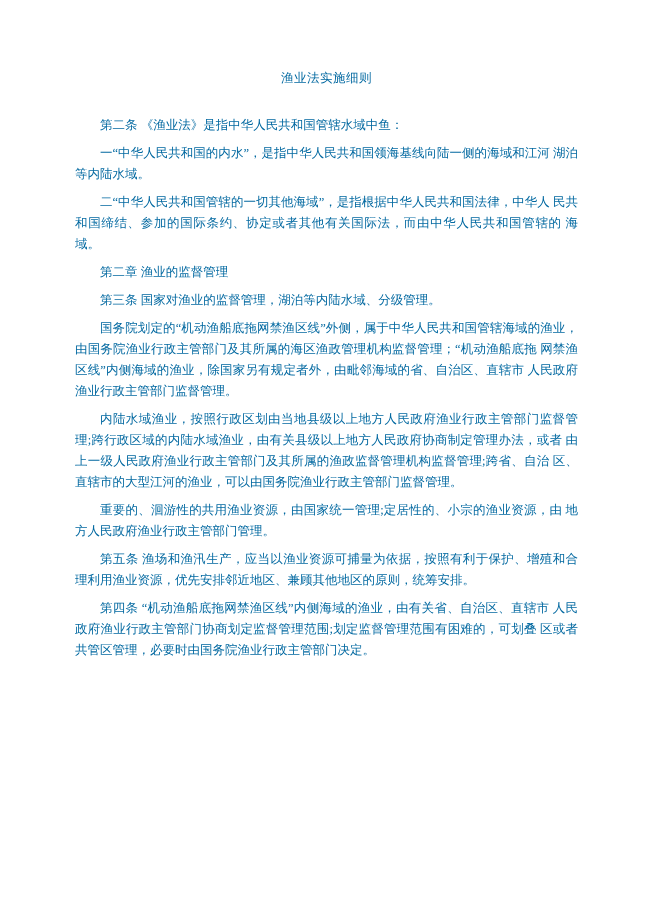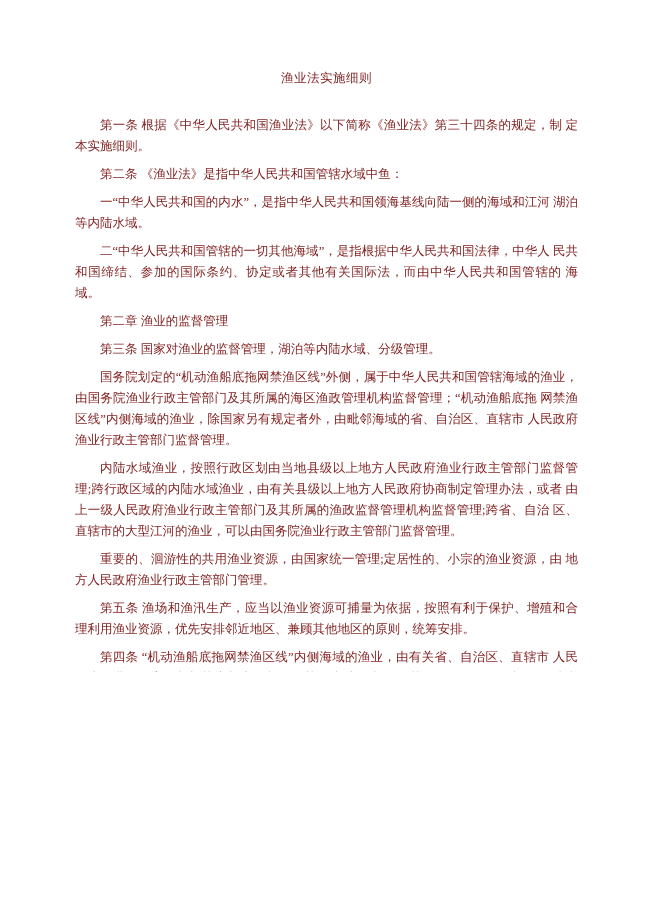--- a/index.html
+++ b/index.html
@@ -8,21 +8,21 @@
     background: #ffffff;
   }
   .page {
     position: relative;
     box-sizing: border-box;
     width: 650px;
     height: 672px;
     background: #ffffff;
     padding: 68px 72px 0 75px;
     font-family: "Liberation Serif", "DejaVu Serif", serif;
-    color: #7f1d1d;
+    color: #0369a1;
     font-size: 12.5px;
     line-height: 21px;
     overflow: hidden;
   }
   .doc-title {
     font-weight: normal;
     font-size: 12.5px;
     line-height: 21px;
     text-align: center;
     margin: 0 0 26px 0;
@@ -34,21 +34,20 @@
     text-indent: 2em;
     word-break: break-all;
   }
 </style>
 </head>
 <body>
 
 <div class="page">
   <h1 class="doc-title">渔业法实施细则</h1>
 
-  <p class="para">第一条 根据《中华人民共和国渔业法》以下简称《渔业法》第三十四条的规定，制 定本实施细则。</p>
   <p class="para">第二条 《渔业法》是指中华人民共和国管辖水域中鱼：</p>
   <p class="para">一“中华人民共和国的内水”，是指中华人民共和国领海基线向陆一侧的海域和江河 湖泊等内陆水域。</p>
   <p class="para">二“中华人民共和国管辖的一切其他海域”，是指根据中华人民共和国法律，中华人 民共和国缔结、参加的国际条约、协定或者其他有关国际法，而由中华人民共和国管辖的 海域。</p>
   <p class="para">第二章 渔业的监督管理</p>
   <p class="para">第三条 国家对渔业的监督管理，湖泊等内陆水域、分级管理。</p>
   <p class="para">国务院划定的“机动渔船底拖网禁渔区线”外侧，属于中华人民共和国管辖海域的渔业，由国务院渔业行政主管部门及其所属的海区渔政管理机构监督管理；“机动渔船底拖 网禁渔区线”内侧海域的渔业，除国家另有规定者外，由毗邻海域的省、自治区、直辖市 人民政府渔业行政主管部门监督管理。</p>
   <p class="para">内陆水域渔业，按照行政区划由当地县级以上地方人民政府渔业行政主管部门监督管理;跨行政区域的内陆水域渔业，由有关县级以上地方人民政府协商制定管理办法，或者 由上一级人民政府渔业行政主管部门及其所属的渔政监督管理机构监督管理;跨省、自治 区、直辖市的大型江河的渔业，可以由国务院渔业行政主管部门监督管理。</p>
   <p class="para">重要的、洄游性的共用渔业资源，由国家统一管理;定居性的、小宗的渔业资源，由 地方人民政府渔业行政主管部门管理。</p>
   <p class="para">第五条 渔场和渔汛生产，应当以渔业资源可捕量为依据，按照有利于保护、增殖和合理利用渔业资源，优先安排邻近地区、兼顾其他地区的原则，统筹安排。</p>
   <p class="para">第四条 “机动渔船底拖网禁渔区线”内侧海域的渔业，由有关省、自治区、直辖市 人民政府渔业行政主管部门协商划定监督管理范围;划定监督管理范围有困难的，可划叠 区或者共管区管理，必要时由国务院渔业行政主管部门决定。</p>

